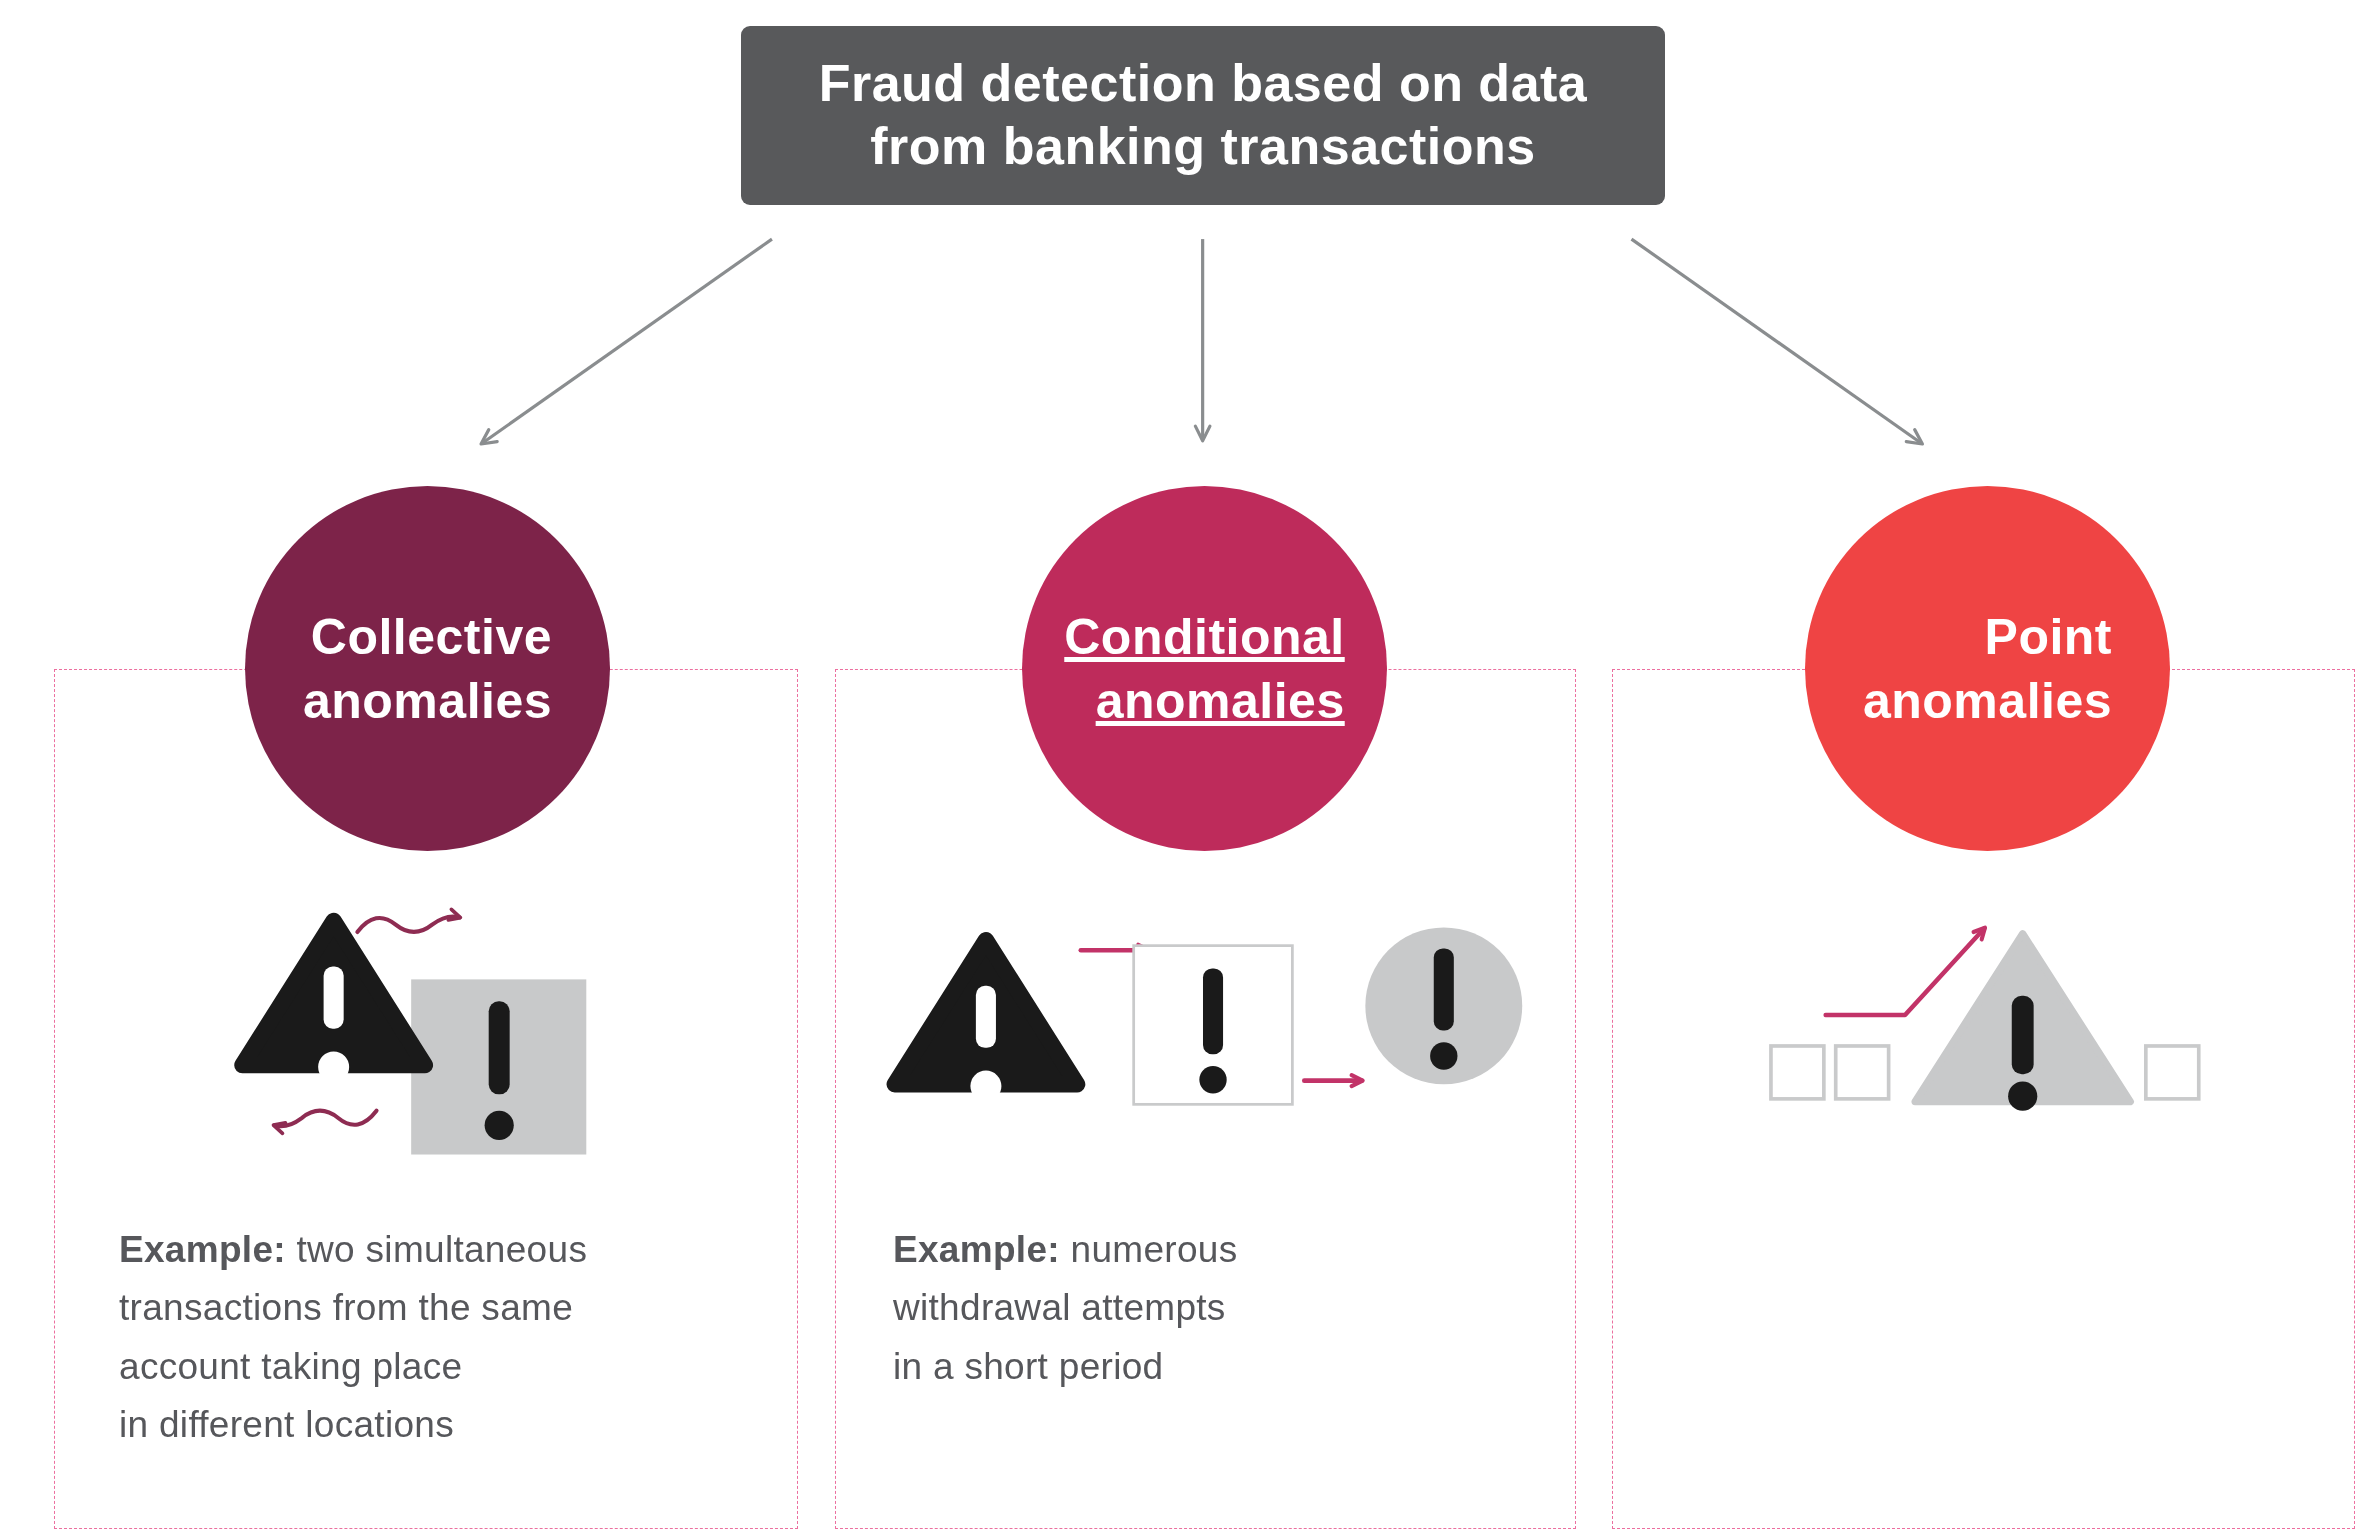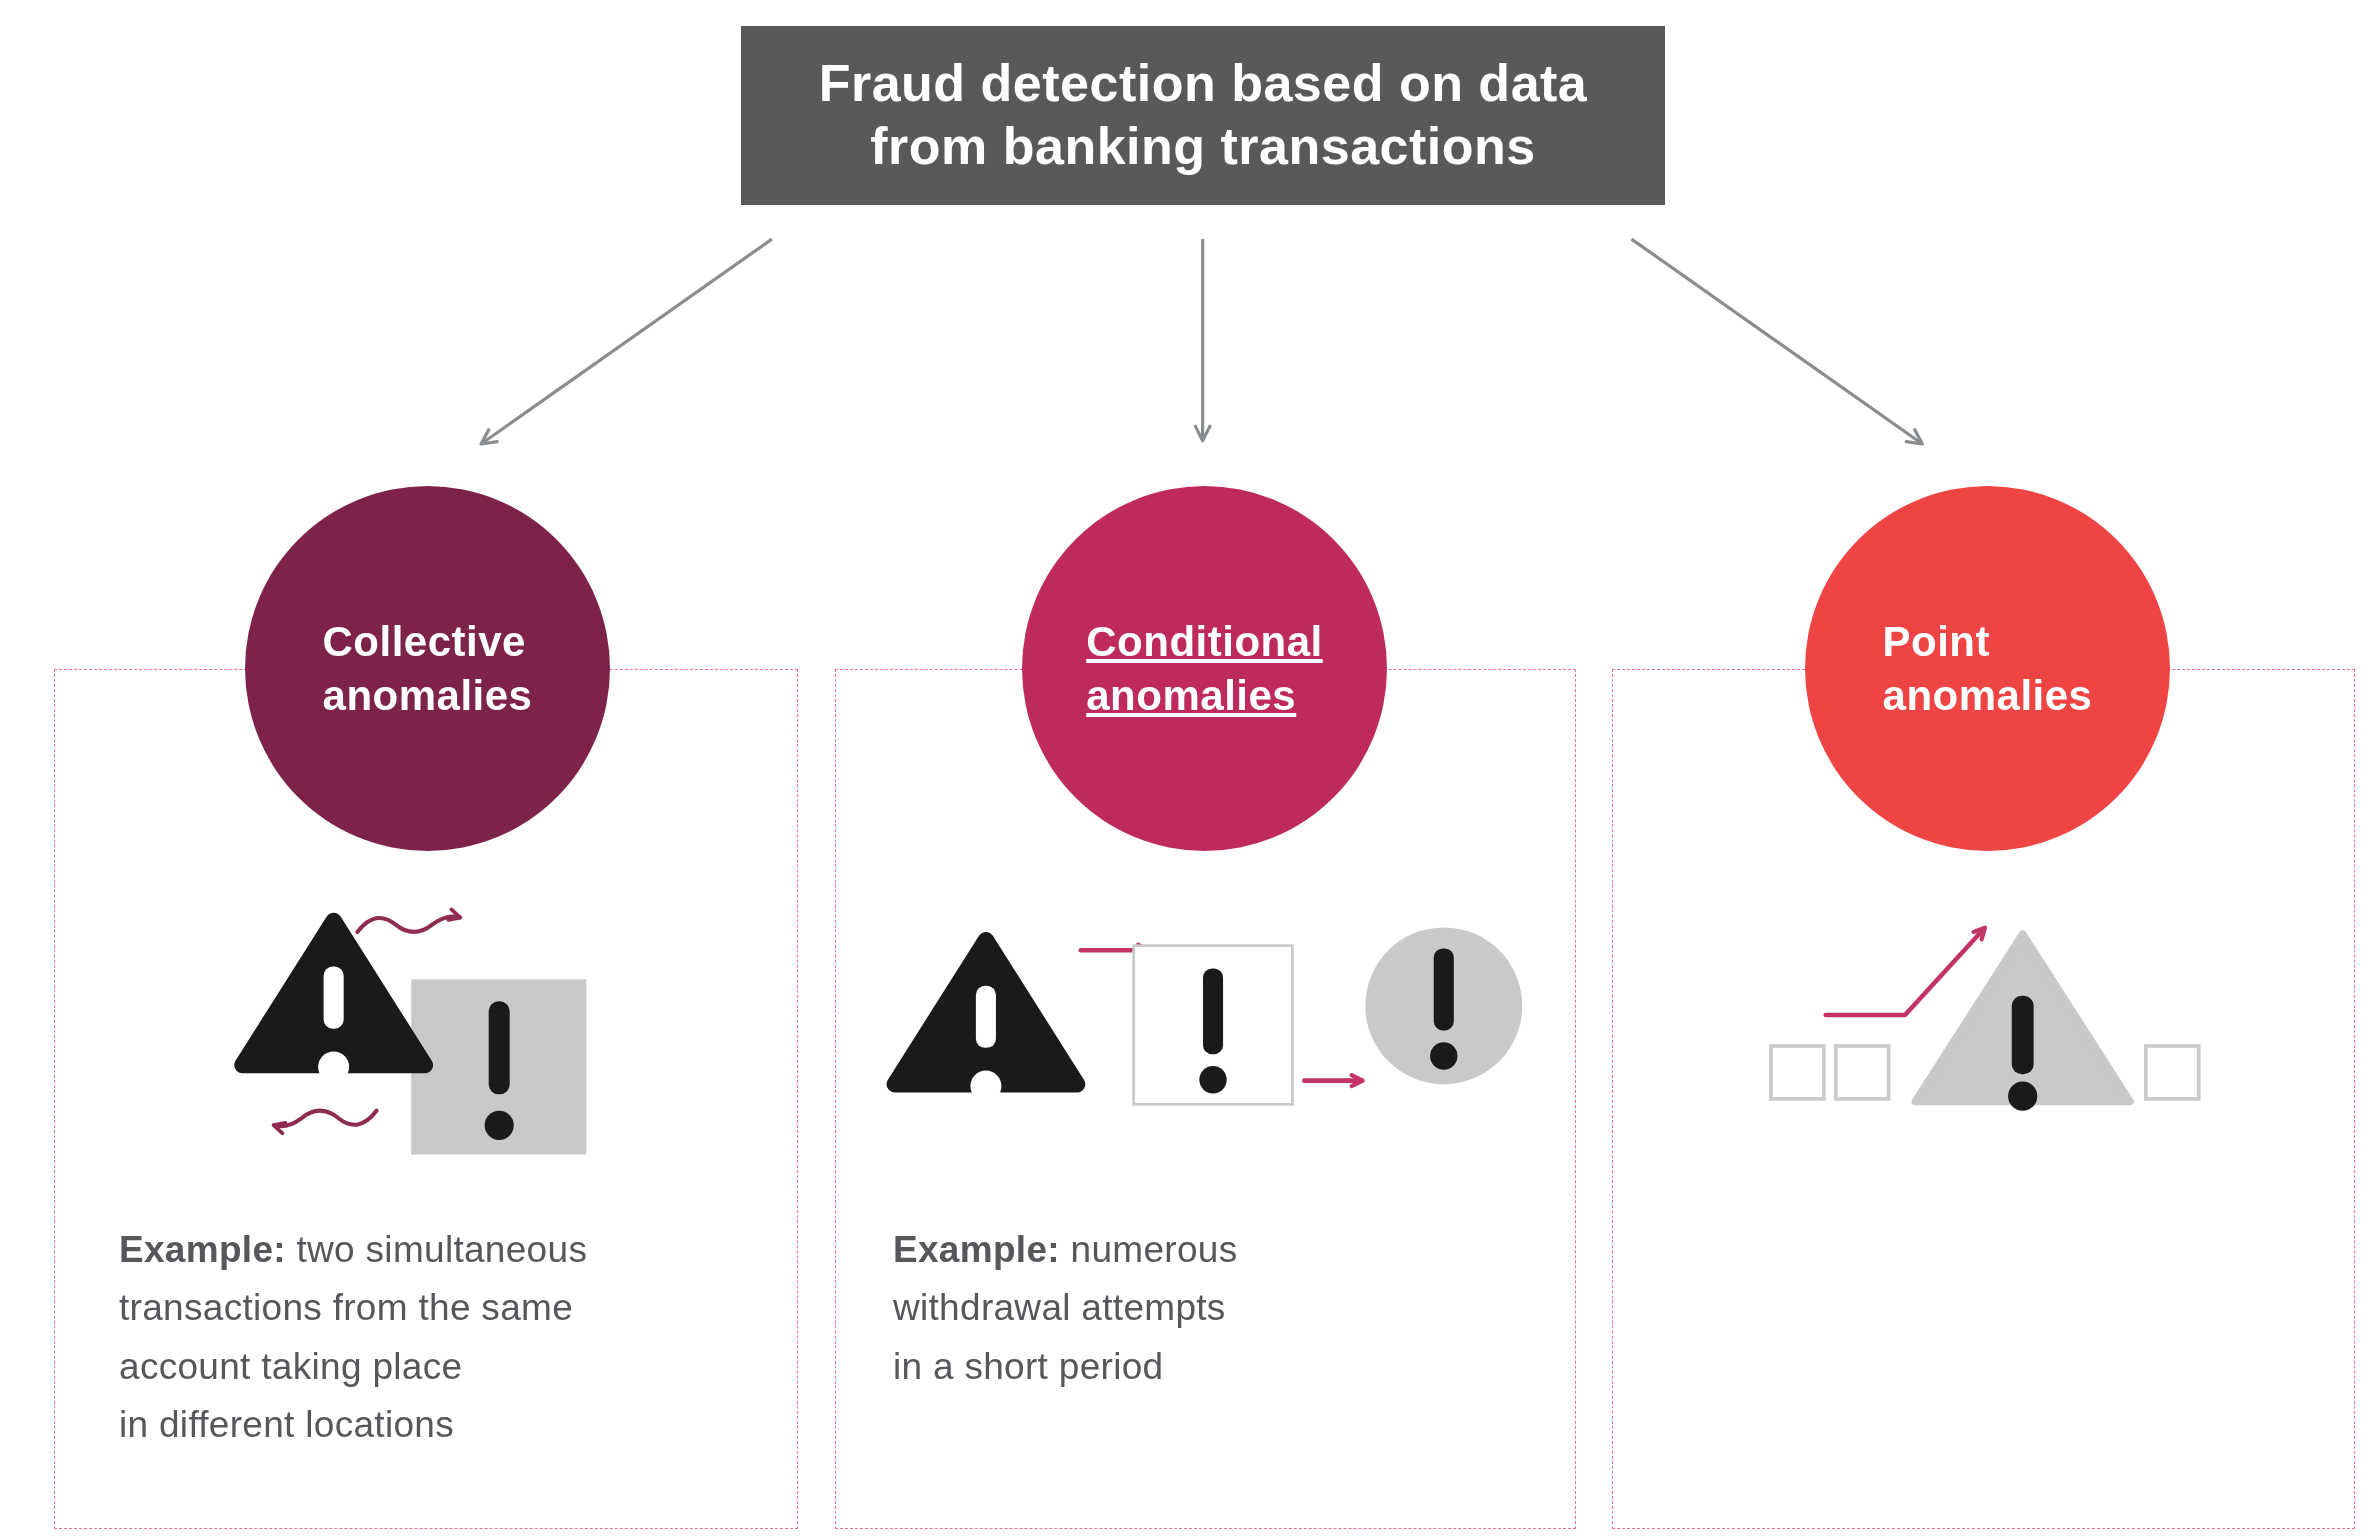--- a/index.html
+++ b/index.html
@@ -20,20 +20,21 @@
     font-size: 52px;
     font-weight: 700;
     line-height: 1.22;
     letter-spacing: 0.5px;
     text-align: center;
     display: flex;
     align-items: center;
     justify-content: center;
     white-space: pre-line;
     z-index: 4;
+    border-radius: 9px;
   }
   .connectors {
     position: absolute;
     left: 0; top: 0;
     width: 2377px; height: 511px;
     z-index: 1;
     pointer-events: none;
   }
   .dashed-box {
     position: absolute;
@@ -46,25 +47,25 @@
   }
   .box-0 { left: 54px;   width: 744px; }
   .box-1 { left: 835px;  width: 741px; }
   .box-2 { left: 1612px; width: 743px; }
   .circle {
     position: absolute;
     top: 486px;
     width: 365px; height: 365px;
     border-radius: 50%;
     color: #ffffff;
-    font-size: 42px;
+    font-size: 50px;
     font-weight: 700;
     line-height: 1.28;
     letter-spacing: 0.5px;
-    text-align: left;
+    text-align: right;
     display: flex;
     align-items: center;
     justify-content: center;
     white-space: pre-line;
     z-index: 3;
   }
   .circle-0 { left: 245px;  background: #7D2349; }
   .circle-1 { left: 1022px; background: #BE2B5B; }
   .circle-2 { left: 1805px; background: #D73A78; }
   .illustration {

